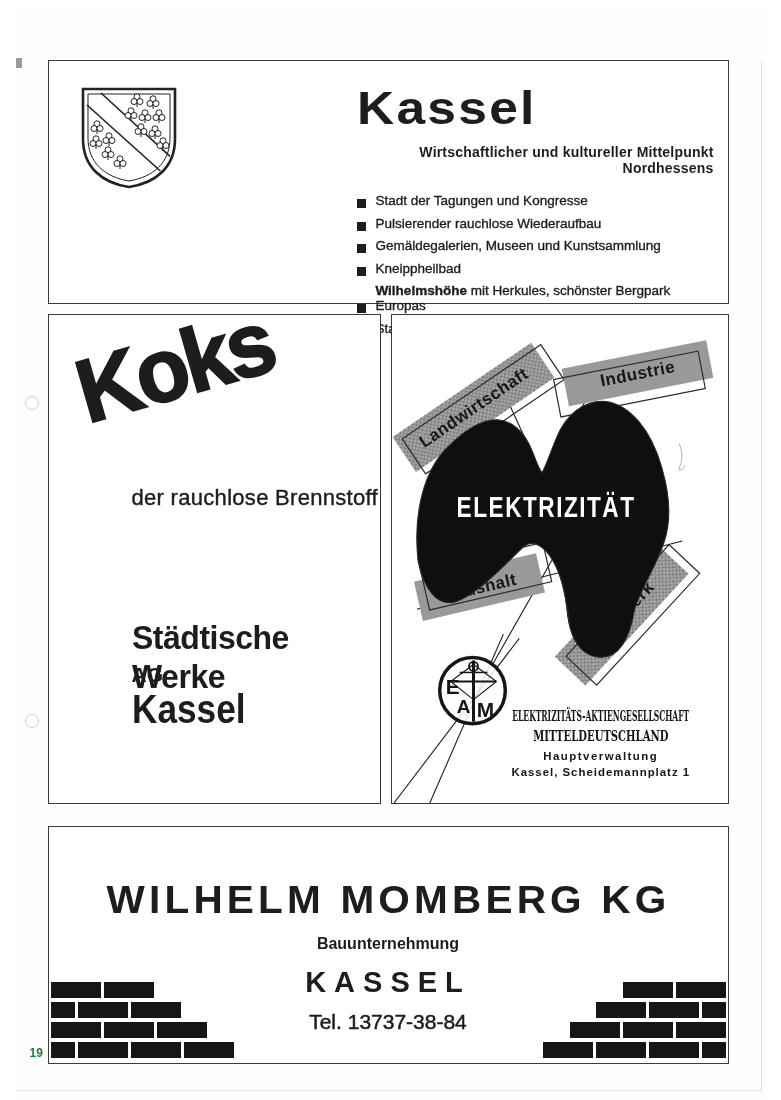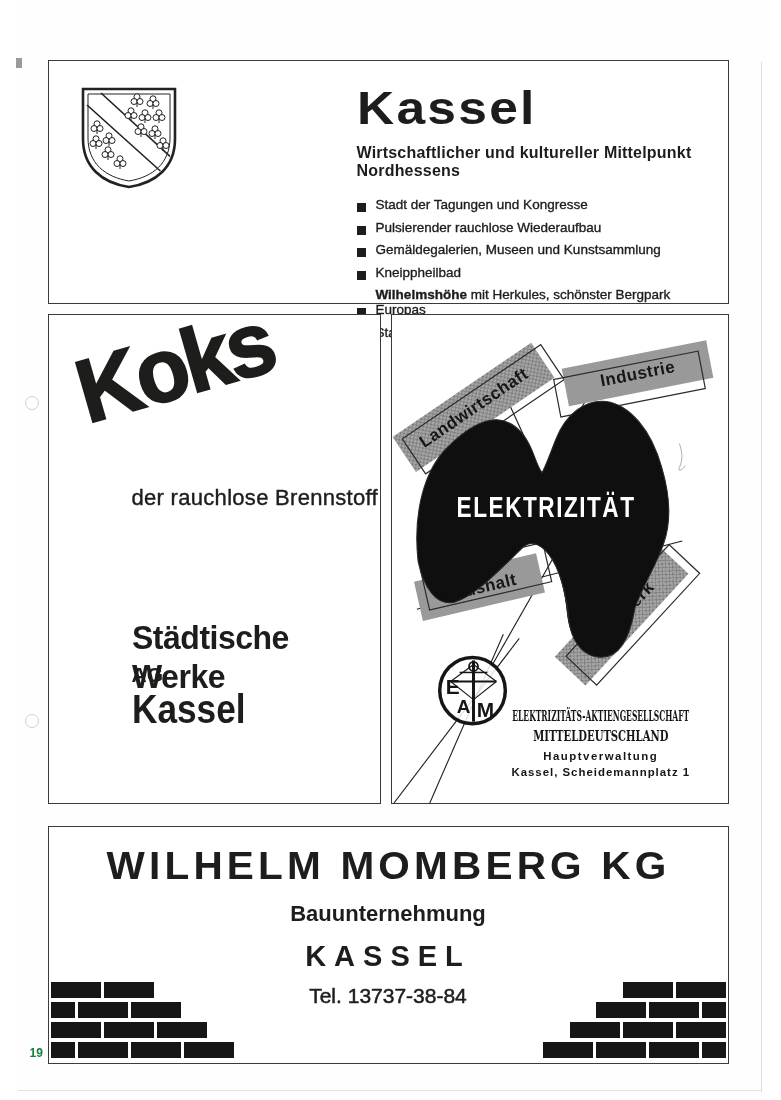--- a/index.html
+++ b/index.html
@@ -15,21 +15,21 @@
   .box-eam{ left:375px; top:310px; width:338px; height:490px; }
   .box-momberg{ left:32px; top:822px; width:681px; height:238px; }
 
   
   .coat{ position:absolute; left:30px; top:24px; width:100px; height:106px; }
   .top-content{ position:absolute; left:308px; top:24px; right:14px; }
   .kassel-title{
     font-size:46px; font-weight:bold; letter-spacing:2px;
     transform:scaleX(1.12); transform-origin:0 0; line-height:1;
   }
-  .kassel-sub{ font-size:16px; font-weight:bold; margin-top:13px; letter-spacing:0.2px; }
+  .kassel-sub{ font-size:14px; font-weight:bold; margin-top:13px; letter-spacing:0.2px;text-align:right; }
   .kassel-list{ list-style:none; margin-top:17px; }
   .kassel-list li{ display:flex; align-items:flex-end; gap:10px; margin-bottom:7.5px;
     font-size:13.5px; -webkit-text-stroke:0.35px #1d1d1b; }
   .sq{ width:9px; height:9px; background:#1d1d1b; flex:none; }
   .b-lead{ font-weight:bold; white-space:pre-wrap; }
   .b-rest{ white-space:pre-wrap; }
 
   
   .koks-headline{
     position:absolute; left:30px; top:34px; font-size:90px; font-weight:bold;
@@ -41,23 +41,23 @@
   .koks-co1{ position:absolute; left:83px; top:303px; font-size:34px; font-weight:bold;
     letter-spacing:-0.5px; transform:scaleX(0.94); transform-origin:0 0; }
   .koks-co2{ position:absolute; left:83px; top:348px; font-size:21px; font-weight:bold;text-align:right; }
   .koks-co3{ position:absolute; left:83px; top:372px; font-size:40px; font-weight:bold;
     transform:scaleX(0.88); transform-origin:0 0; }
 
   
   .eam-svg{ width:100%; height:100%; display:block; }
 
   
-  .box-momberg{ text-align:center; padding-top:17px; }
+  .box-momberg{ text-align:center; padding-top:51px; }
   .momberg-name{ font-size:39px; font-weight:bold; letter-spacing:4px; transform:scaleX(1.04); transform-origin:50% 50%; }
-  .momberg-biz{ font-size:22px; font-weight:bold; margin-top:13px; }
+  .momberg-biz{ font-size:16px; font-weight:bold; margin-top:13px; }
   .momberg-city{ font-size:29px; font-weight:bold; letter-spacing:8px; margin-top:13px; }
   .momberg-tel{ font-size:21px; margin-top:11px; -webkit-text-stroke:0.5px #1d1d1b; }
 
   .bricks{ position:absolute; bottom:5px; display:flex; flex-direction:column; gap:4px; }
   .bricks-left{ left:2px; }
   .bricks-right{ right:2px; transform:scaleX(-1); }
   .brick-row{ display:flex; gap:3px; }
   .brick{ height:16px; background:#161616; }
   .b-full{ width:50px; } .b-half{ width:24px; }
 

